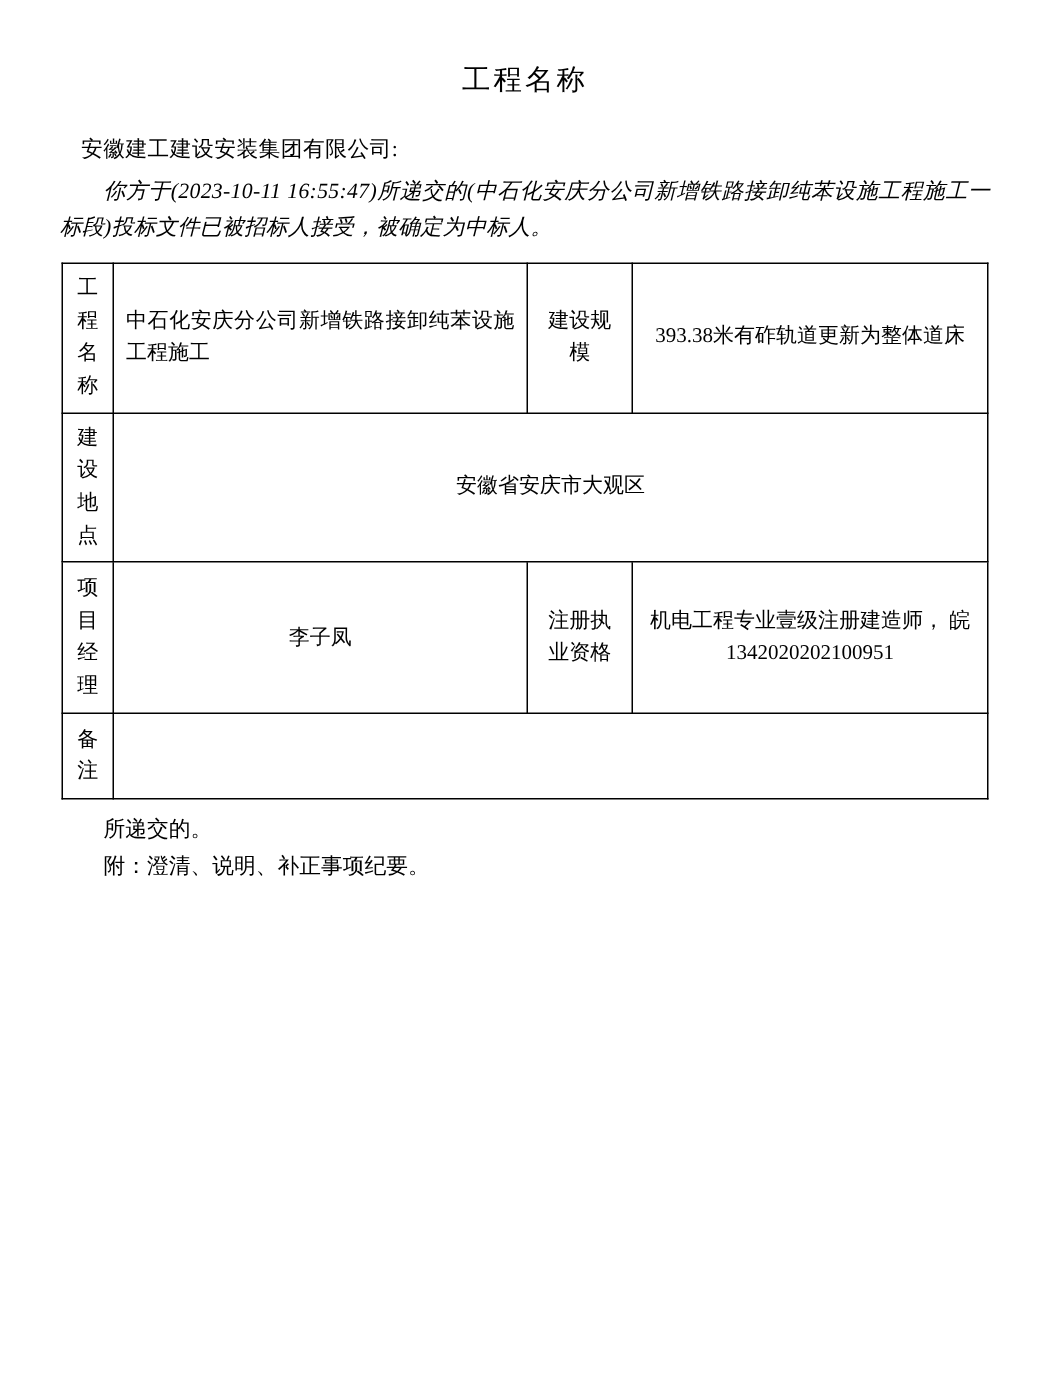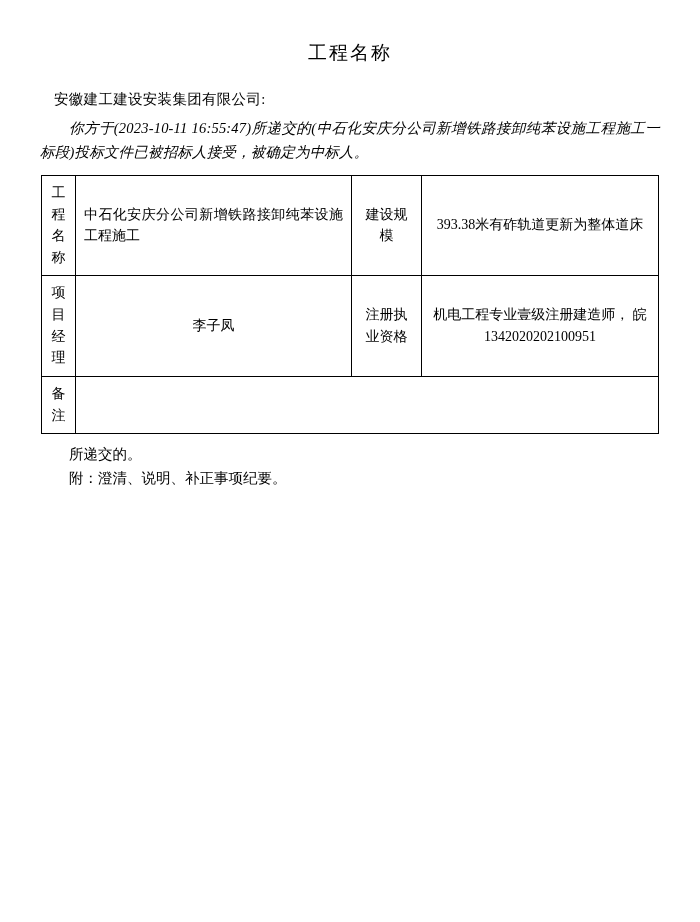--- a/index.html
+++ b/index.html
@@ -110,20 +110,24 @@
       <col style="width:237px">
     </colgroup>
     <tbody>
       <tr>
         <td class="label" style="height:70px">工程名称</td>
         <td class="justify">中石化安庆分公司新增铁路接卸纯苯设施工程施工</td>
         <td class="sublabel">建设规模</td>
         <td class="center">393.38米有砟轨道更新为整体道床</td>
       </tr>
       <tr>
+        <td class="label" style="height:86px">建设地点</td>
+        <td class="center" colspan="3">安徽省安庆市大观区</td>
+      </tr>
+      <tr>
         <td class="label" style="height:88px">项目经理</td>
         <td class="center">李子凤</td>
         <td class="sublabel">注册执业资格</td>
         <td class="center">机电工程专业壹级注册建造师， 皖1342020202100951</td>
       </tr>
       <tr>
         <td class="label" style="height:44px">备注</td>
         <td colspan="3"></td>
       </tr>
     </tbody>

